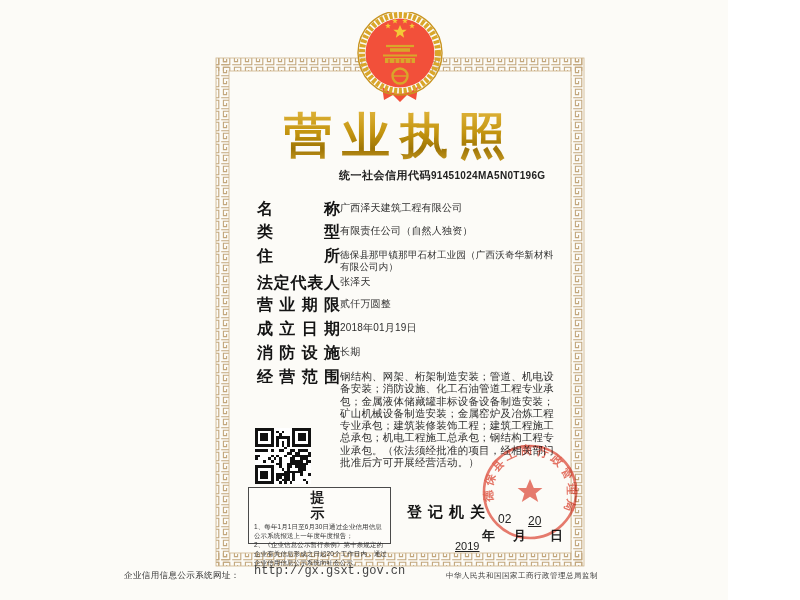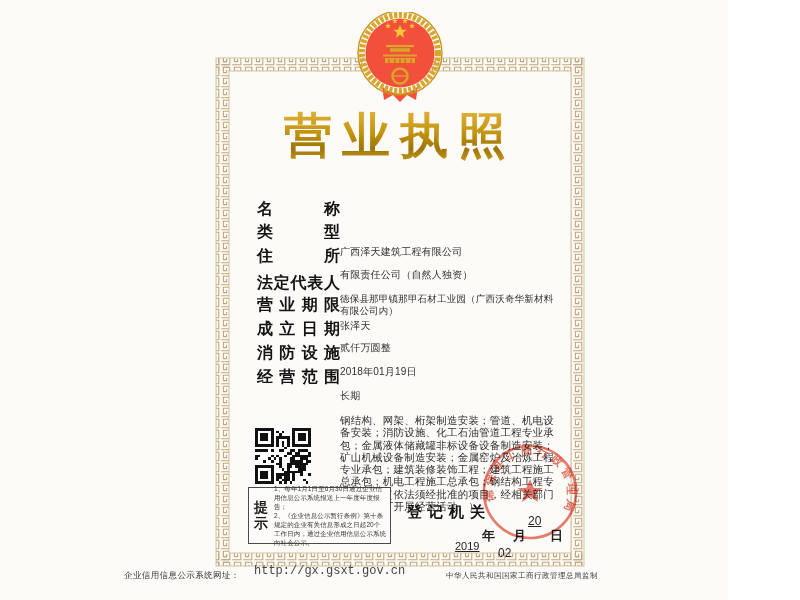--- a/index.html
+++ b/index.html
@@ -23,54 +23,54 @@
   .credit-label { font-size:11px; font-weight:bold; letter-spacing:0.5px; }
   .credit-code { font-size:10px; font-weight:bold; letter-spacing:0.3px; }
 
   .field-row { position:absolute; left:257px; width:302px; }
   .field-label {
     position:absolute; left:0; top:0; width:83px;
     font-family:"Liberation Serif","DejaVu Serif",serif;
     font-size:16px; font-weight:600; color:#141414;
     text-align:justify; text-align-last:justify; -moz-text-align-last:justify;
   }
-  .field-value { position:absolute; left:83px; top:3px; width:219px; font-size:10px; color:#2e2e2e; line-height:12.3px; letter-spacing:0.2px;margin-top:44px; }
+  .field-value { position:absolute; left:83px; top:3px; width:219px; font-size:10px; color:#2e2e2e; line-height:12.3px; letter-spacing:0.2px; }
   .row-name   { top:199px; }
   .row-type   { top:222px; }
   .row-addr   { top:246px; }
   .row-addr .field-value { font-size:9.5px; }
   .row-legal  { top:273px; }
   .row-cap    { top:295px; }
   .row-date   { top:319px; }
   .row-term   { top:343px; }
   .row-scope  { top:367px; }
   .row-scope .field-value { font-size:10.5px; }
 
   .qr { position:absolute; left:253px; top:428px; width:60px; height:56px; }
 
   .notice-box {
     position:absolute; left:248px; top:487px; width:143px; height:57px;
-    border:1.3px solid #4a4a4a; background:#fdfcf9; display:flex; align-items:center; padding:2px 3px 2px 5px;
+    border:1.3px solid #4a4a4a; background:#fdfcf9; display:flex; align-items:center; padding:2px 3px 2px 5px;flex-direction:column;
   }
   .notice-label {
     width:16px; font-size:14px; line-height:16px; font-weight:600; color:#1a1a1a;
     word-break:break-all; font-family:"Liberation Serif","DejaVu Serif",serif; margin-right:4px;
   }
   .notice-items { flex:1; }
   .notice-item { font-size:6.5px; line-height:9px; color:#333; letter-spacing:0.1px; }
 
   .reg-label {
     position:absolute; left:407px; top:503px;
     font-family:"Liberation Serif","DejaVu Serif",serif;
     font-size:15px; font-weight:600; letter-spacing:6px; color:#141414; white-space:nowrap;
   }
   .date-part { position:absolute; color:#222; white-space:nowrap; }
   .d-year  { left:455px; top:540px; font-size:11px;text-decoration:underline; }
   .d-yunit { left:482px; top:527px; font-size:13px; font-weight:600; font-family:"Liberation Serif",serif; }
-  .d-month { left:498px; top:546px; font-size:12px; }
+  .d-month { left:498px; top:512px; font-size:12px; }
   .d-munit { left:513px; top:527px; font-size:13px; font-weight:600; font-family:"Liberation Serif",serif; }
   .d-day   { left:528px; top:514px; font-size:12px;text-decoration:underline; }
   .d-dunit { left:550px; top:527px; font-size:13px; font-weight:600; font-family:"Liberation Serif",serif; }
 
   .seal-svg { position:absolute; left:478px; top:440px; mix-blend-mode:multiply; opacity:0.9; }
 
   .footer-left  { position:absolute; left:124px; top:570px; font-size:8.5px; color:#333; letter-spacing:0.4px; }
   .footer-url   { position:absolute; left:254px; top:564px; font-size:12px; color:#444; font-family:"Liberation Mono","DejaVu Sans Mono",monospace; }
   .footer-right { position:absolute; left:446px; top:571px; font-size:7.5px; color:#3a3a3a; letter-spacing:0.5px; }
 </style>
@@ -115,20 +115,23 @@
       <path d="M33,43.5 H67" stroke-width="2.2"></path>
       <path d="M35,48.5 H65" stroke-width="5"></path>
       <path d="M39,47 V51 M45,47 V51 M50,47 V51 M55,47 V51 M61,47 V51" stroke="#f2503a" stroke-width="1.2"></path>
       <circle cx="50" cy="64" r="7.5" stroke-width="2.4"></circle>
       <path d="M42.5,64 H57.5" stroke-width="1.4"></path>
     </g>
   </svg>
 
   <div class="title">营业执照</div>
 
+  <div class="credit-line">
+    <span class="credit-label">统一社会信用代码</span><span class="credit-code">91451024MA5N0T196G</span>
+  </div>
 
   <div class="field-row row-name">
     <div class="field-label">名称</div>
     <div class="field-value">广西泽天建筑工程有限公司</div>
   </div>
   <div class="field-row row-type">
     <div class="field-label">类型</div>
     <div class="field-value">有限责任公司（自然人独资）</div>
   </div>
   <div class="field-row row-addr">

